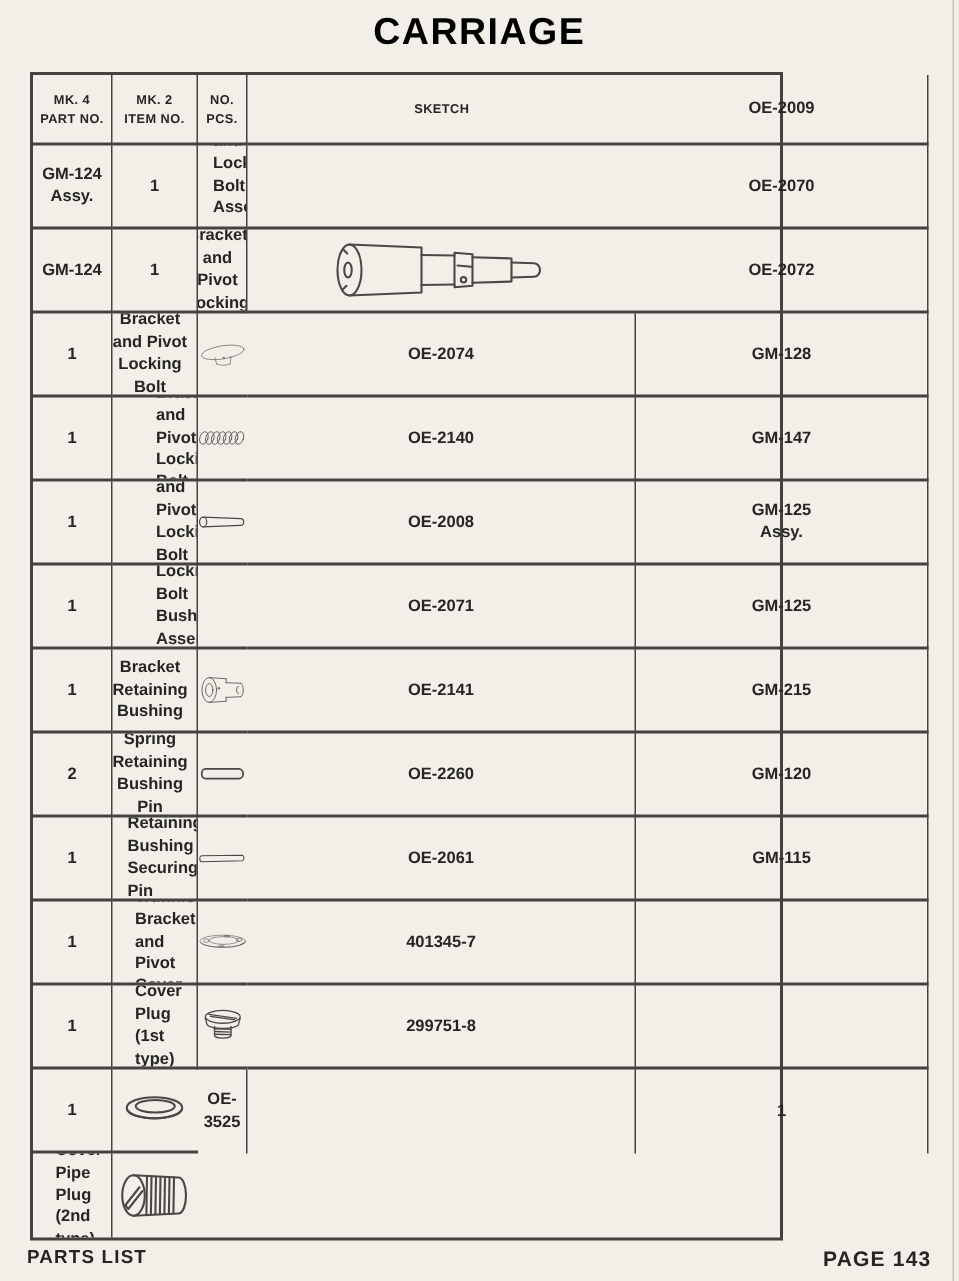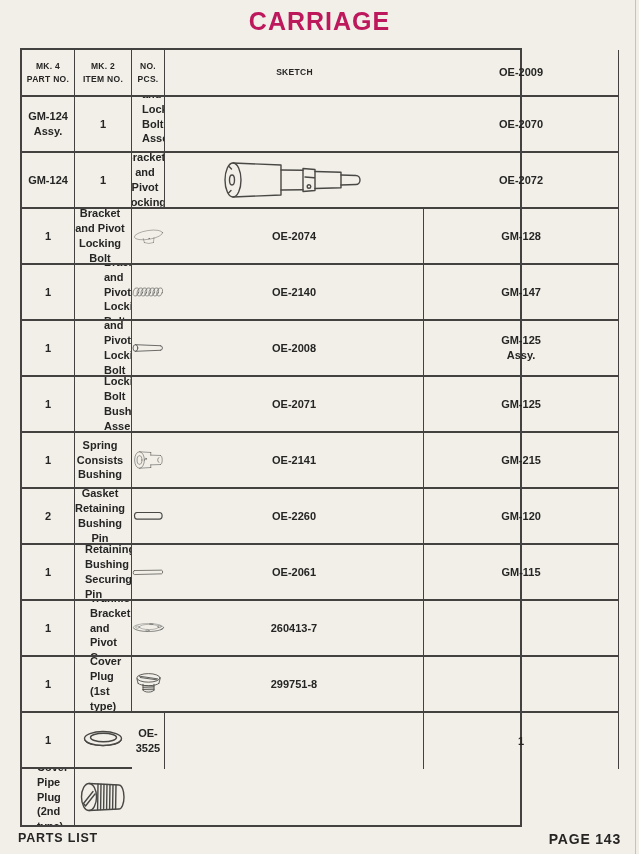--- a/index.html
+++ b/index.html
@@ -11,21 +11,21 @@
     position:relative; overflow:hidden;
     background:var(--paper);
     font-family:"Liberation Sans", sans-serif;
     color:var(--ink);
   }
   .scan-edge{position:absolute; top:0; right:3px; width:1px; height:100%;
     background:rgba(120,115,105,.35);}
   .title{
     position:absolute; top:7px; left:0; width:639px;
     text-align:center; font-size:25px; font-weight:bold;
-    letter-spacing:1px; color:#be185d;
+    letter-spacing:1px; color:#000000;
   }
   .tbl{
     position:absolute; left:20px; top:48px; width:502px;
     border:2px solid var(--line);
     display:grid;
     grid-template-columns:53px 57px 33px 259px 195px;
     grid-template-rows:47px repeat(13,56px);
     background:transparent;
   }
   .c{
@@ -157,36 +157,36 @@
   <div class="c">GM-125
 Assy.</div>
   <div class="c">1</div>
   <div class="c comp a-ind">Trunnion Bracket and Pivot Locking Bolt
 Bushing Assembly – Consists of:</div>
   <div class="c ce"></div>
 
   <div class="c">OE-2071</div>
   <div class="c">GM-125</div>
   <div class="c">1</div>
-  <div class="c comp a-center">Spring Consists Bushing</div>
+  <div class="c comp a-center">Bracket Retaining Bushing</div>
   <div class="c ce">
     <svg class="sk" width="88" height="52" viewBox="0 0 88 52">
       <ellipse cx="20" cy="26" rx="13" ry="22"></ellipse>
       <ellipse cx="20" cy="26" rx="6.5" ry="11.5"></ellipse>
       <circle cx="37" cy="23" r="1.6"></circle>
       <path d="M20,4 L50,6 M20,48 L50,46 M50,6 L50,13 M50,46 L50,39"></path>
       <path d="M50,13 L76,14 M50,39 L76,38 M76,14 A4.5,12 0 0 1 76,38"></path>
       <path d="M72,19.5 a3.5,6.5 0 0 0 0,13"></path>
     </svg>
   </div>
 
   <div class="c">OE-2141</div>
   <div class="c">GM-215</div>
   <div class="c">2</div>
-  <div class="c comp a-center">Gasket Retaining Bushing Pin</div>
+  <div class="c comp a-center">Spring Retaining Bushing Pin</div>
   <div class="c ce">
     <svg class="sk" width="40" height="12" viewBox="0 0 40 12">
       <path d="M6,1.8 L33,1.8 A3.5,4 0 0 1 33,9.8 L6,9.8 A3,4 0 0 1 6,1.8"></path>
     </svg>
   </div>
 
   <div class="c">OE-2260</div>
   <div class="c">GM-120</div>
   <div class="c">1</div>
   <div class="c comp a-left">Retaining Bushing Securing Pin</div>
@@ -206,21 +206,21 @@
       <ellipse cx="67" cy="17" rx="38" ry="10"></ellipse>
       <path d="M6,22 C22,39.5 106,39.5 122,22"></path>
       <ellipse cx="21" cy="17.5" rx="7.5" ry="4.5"></ellipse>
       <ellipse cx="106" cy="15.5" rx="7.5" ry="4.5"></ellipse>
       <ellipse cx="74" cy="5.8" rx="7" ry="2.2"></ellipse>
       <ellipse cx="60" cy="31" rx="7" ry="2.2"></ellipse>
       <path d="M113,26 l6.5,-3 M111,28 l7,-3.5"></path>
     </svg>
   </div>
 
-  <div class="c">260413-7</div>
+  <div class="c">401345-7</div>
   <div class="c"></div>
   <div class="c">1</div>
   <div class="c comp a-mid">Cover Plug (1st type)</div>
   <div class="c ce">
     <svg class="sk" width="54" height="42" viewBox="0 0 54 42">
       <ellipse cx="27" cy="11" rx="19" ry="7"></ellipse>
       <path d="M12,8.2 L42,12.6 M13.5,10.4 L40.5,14.2"></path>
       <path d="M8,12.5 L10,20 M46,12.5 L44,20 M10,20 A18,5.5 0 0 0 44,20"></path>
       <path d="M18,21.5 L18,31 M36,21.5 L36,31"></path>
       <path d="M18,24 L36,24.8 M18,27 L36,27.6 M18,30 L36,30.4"></path>

